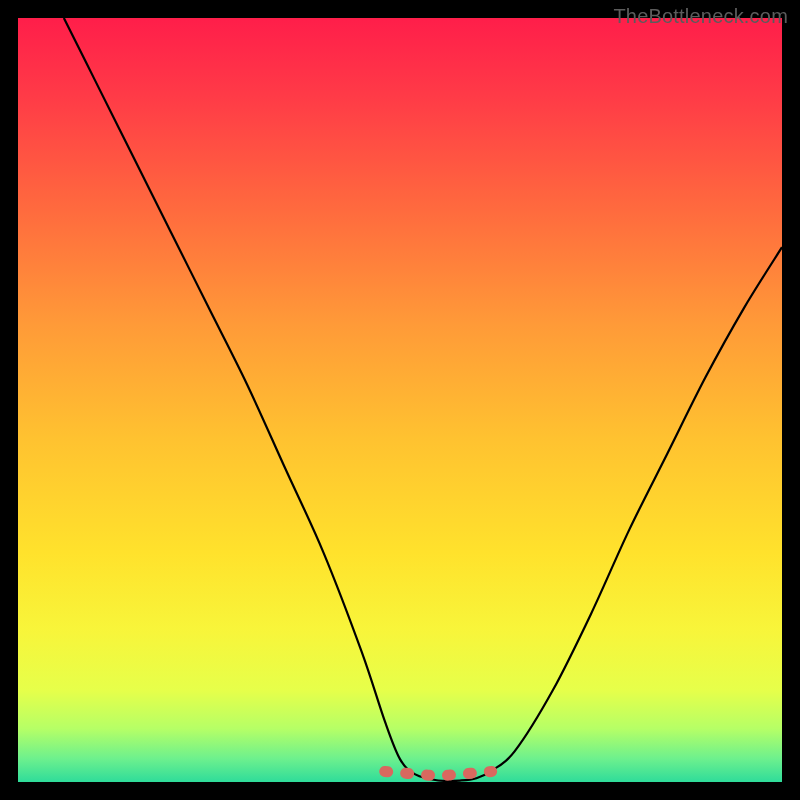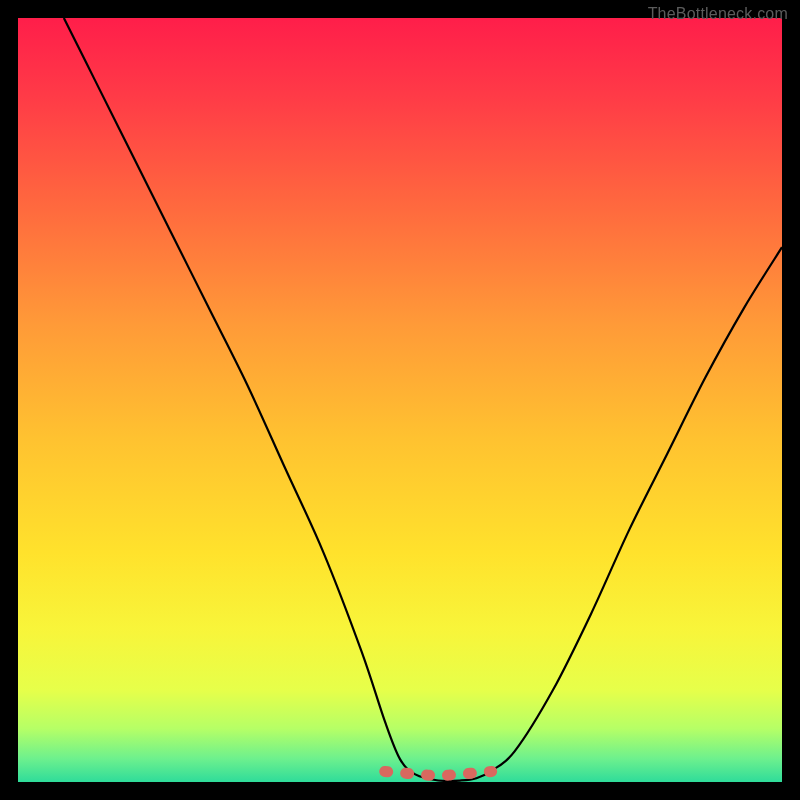--- a/index.html
+++ b/index.html
@@ -24,21 +24,21 @@
     left: 0;
     top: 0;
     width: 764px;
     height: 764px;
   }
   .watermark {
     position: absolute;
     top: 5px;
     right: 12px;
     color: #5c5c5c;
-    font-size: 16px;
+    font-size: 20px;
     font-weight: 500;
     letter-spacing: 0.2px;
   }
 </style>
 </head>
 <body>
 
 <div class="frame">
   <svg class="plot" viewBox="0 0 764 764">
     <defs>

